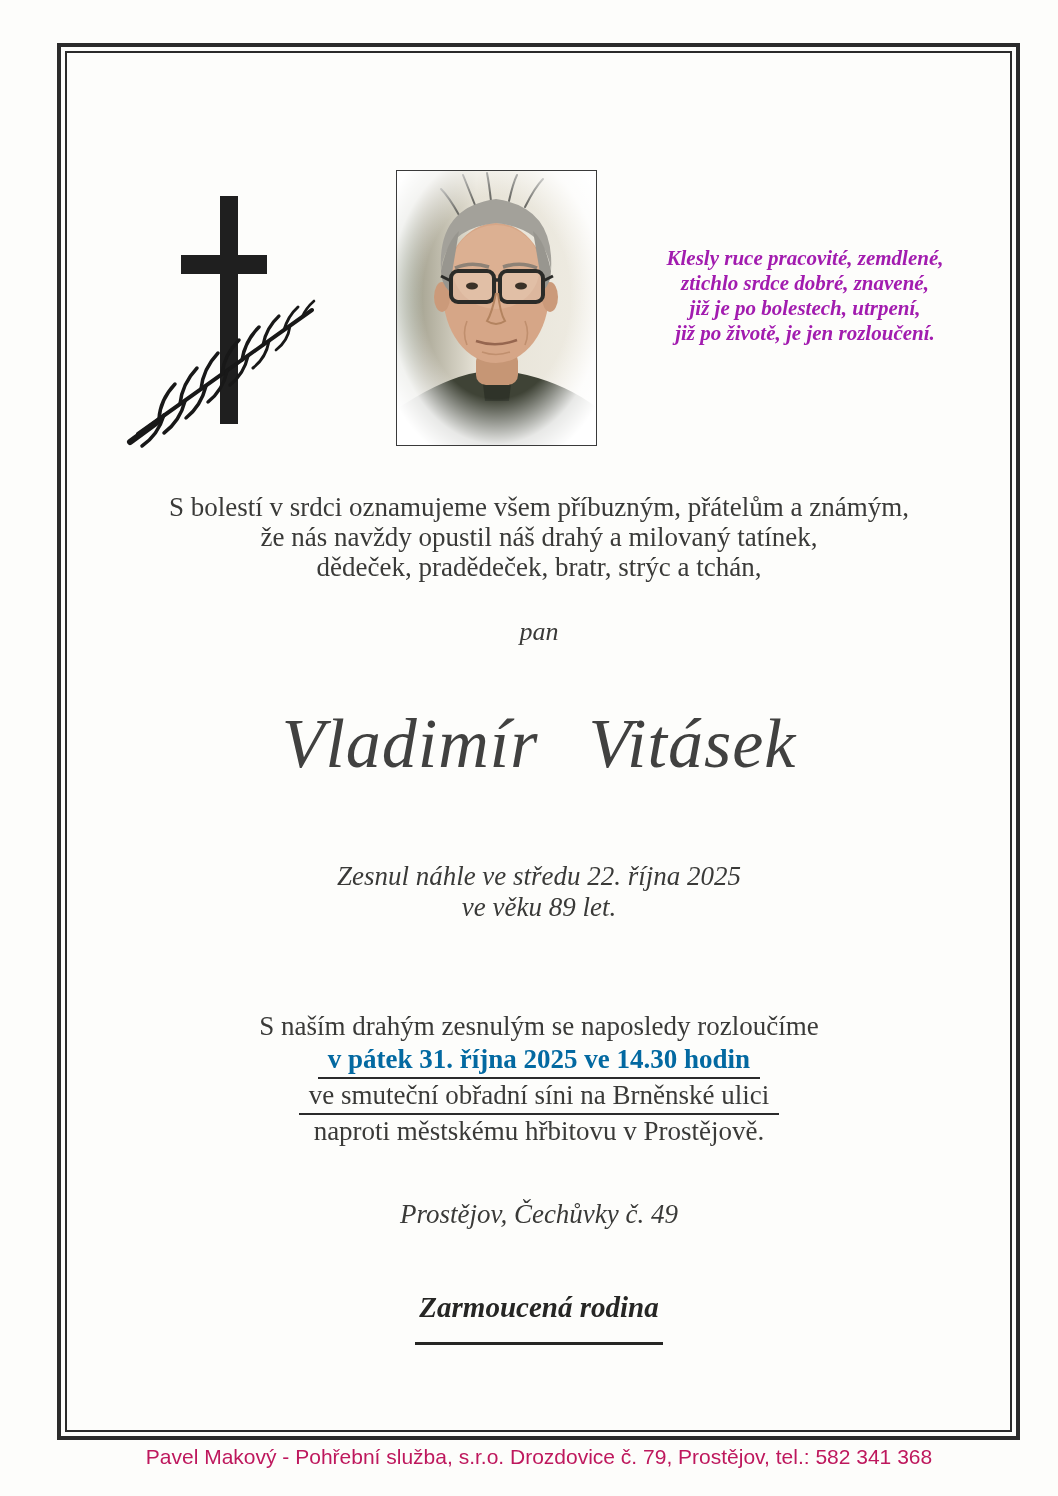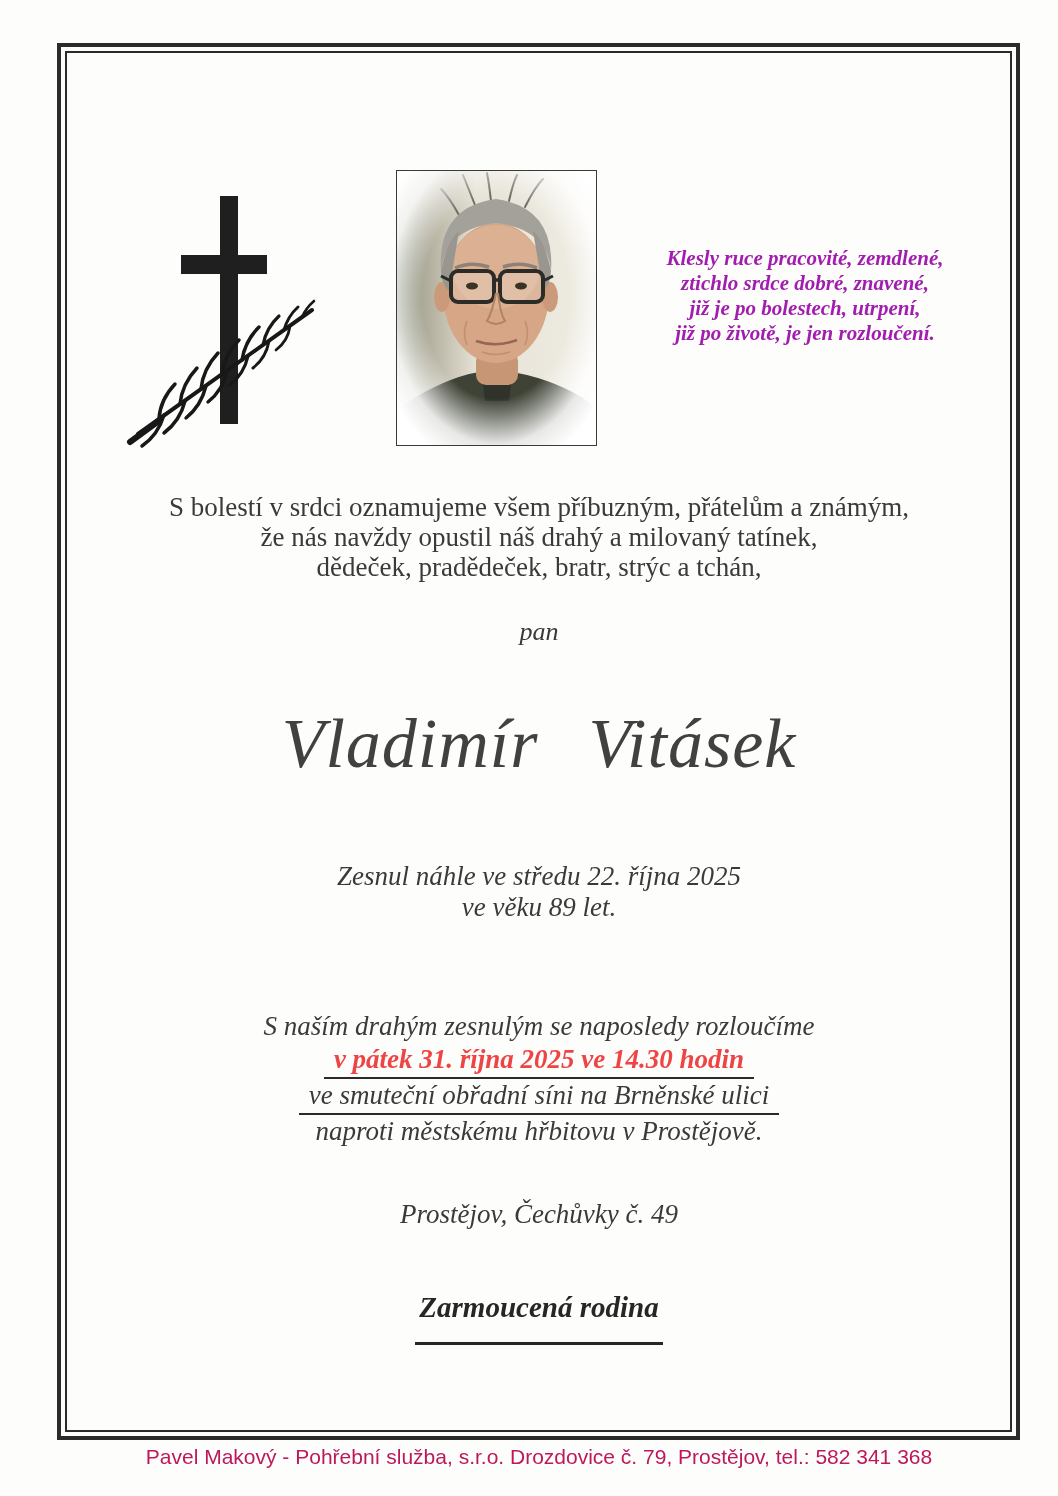--- a/index.html
+++ b/index.html
@@ -36,26 +36,26 @@
     text-align:center;
   }
   .centerblock{position:absolute;left:60px;width:958px;text-align:center;}
   .announcement{top:492px;font-size:27px;line-height:30px;}
   .salutation{top:617px;font-style:italic;font-size:26px;line-height:30px;}
   .deceased-name{
     top:694px;font-style:italic;font-size:70px;line-height:100px;
     color:#414140;word-spacing:0.45em;letter-spacing:1px;white-space:nowrap;
   }
   .death-info{top:861px;font-style:italic;font-size:27px;line-height:31px;}
-  .funeral-info{top:1010px;font-style:italic;font-size:27px;line-height:33px;}
+  .funeral-info{top:1010px;font-size:27px;line-height:33px;}
   .funeral-info .u{
     display:inline-block;border-bottom:2px solid #2b2b2b;
     padding:0 10px 1px 10px;
   }
-  .funeral-info .b{font-weight:bold;color:#ef4444;}
+  .funeral-info .b{font-weight:bold;color:#0369a1;}
   .address{top:1199px;font-style:italic;font-size:27px;line-height:30px;}
   .signature{top:1290px;font-style:italic;font-size:29px;line-height:34px;}
   .signature span{
     display:inline-block;font-weight:bold;color:#262624;
     border-bottom:3px solid #262624;padding:0 4px 18px 4px;
   }
   .footer{
     position:absolute;left:60px;top:1445px;width:958px;text-align:center;
     font-family:"Liberation Sans","DejaVu Sans",sans-serif;
     font-size:21px;line-height:24px;color:#be185d;

